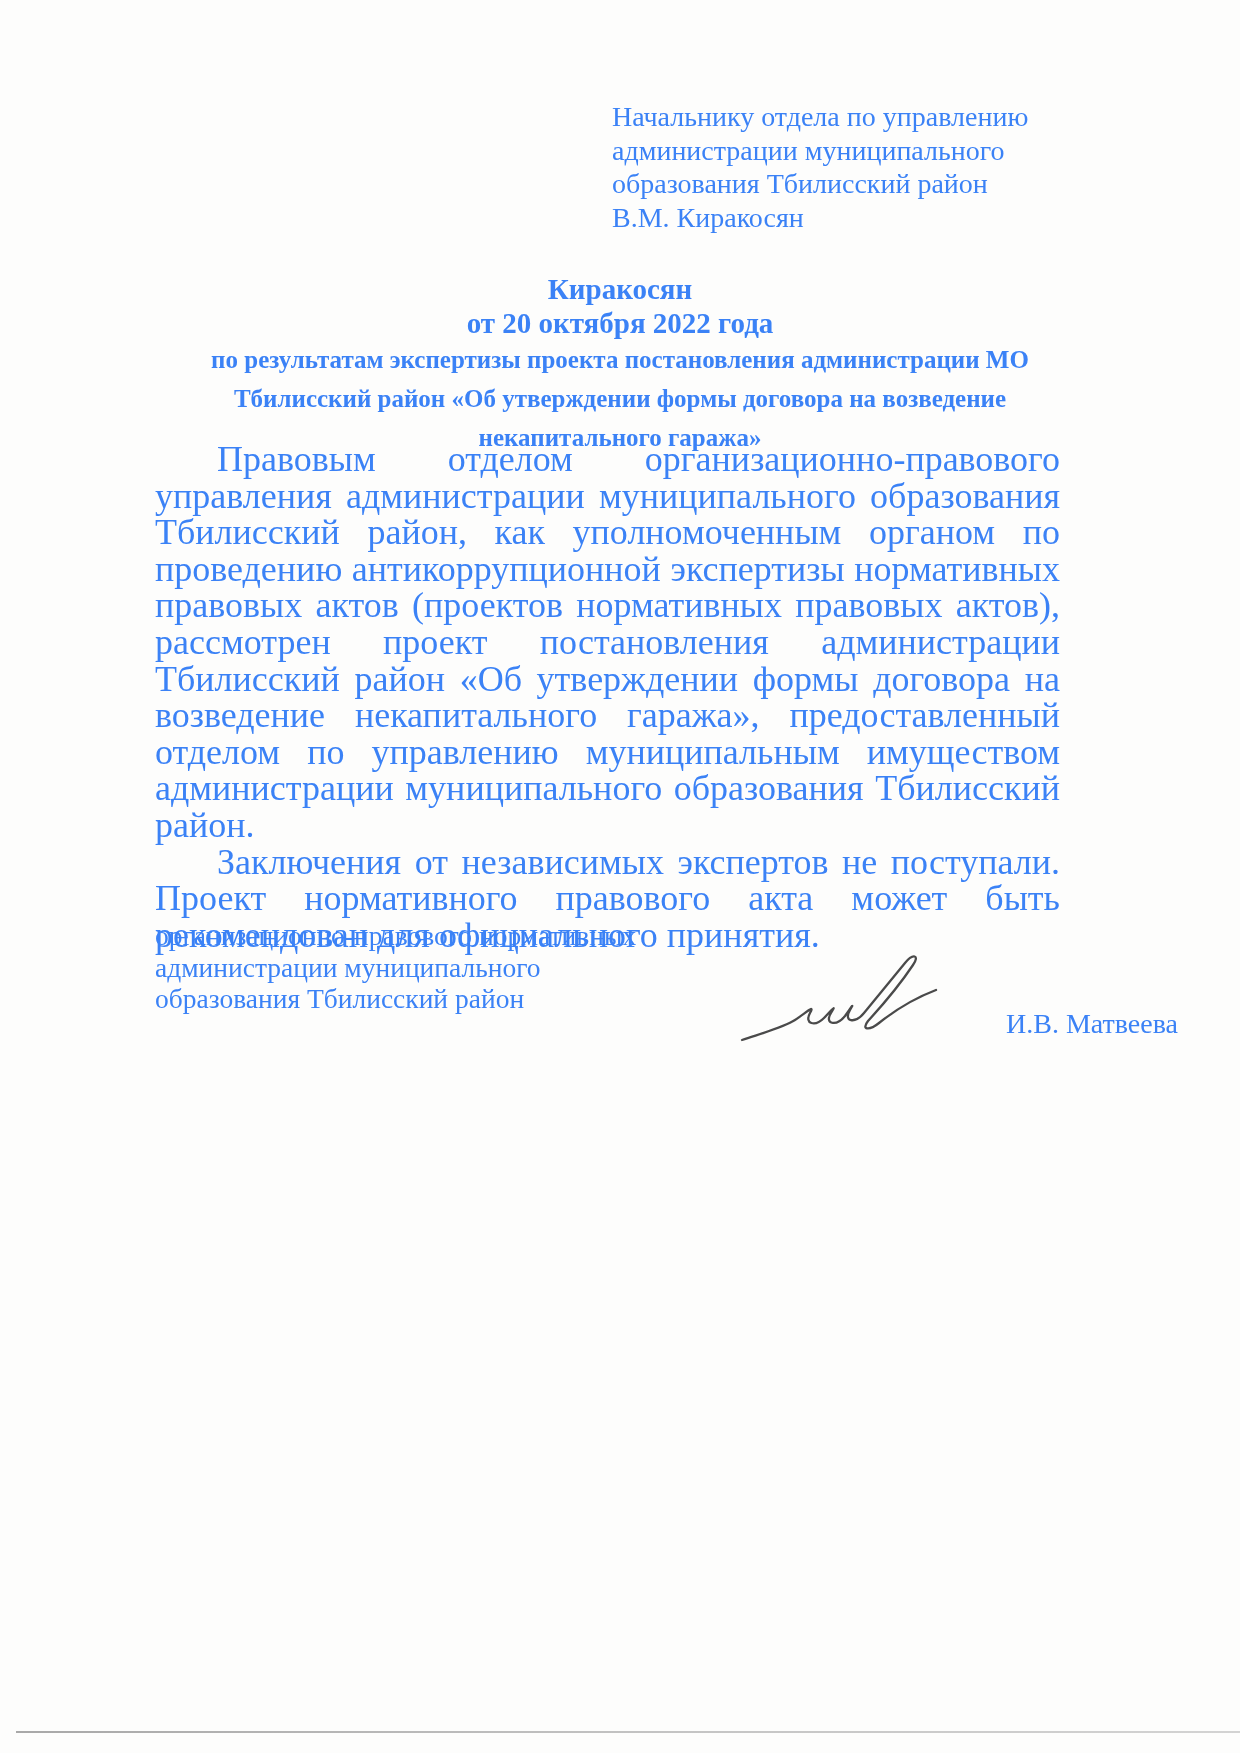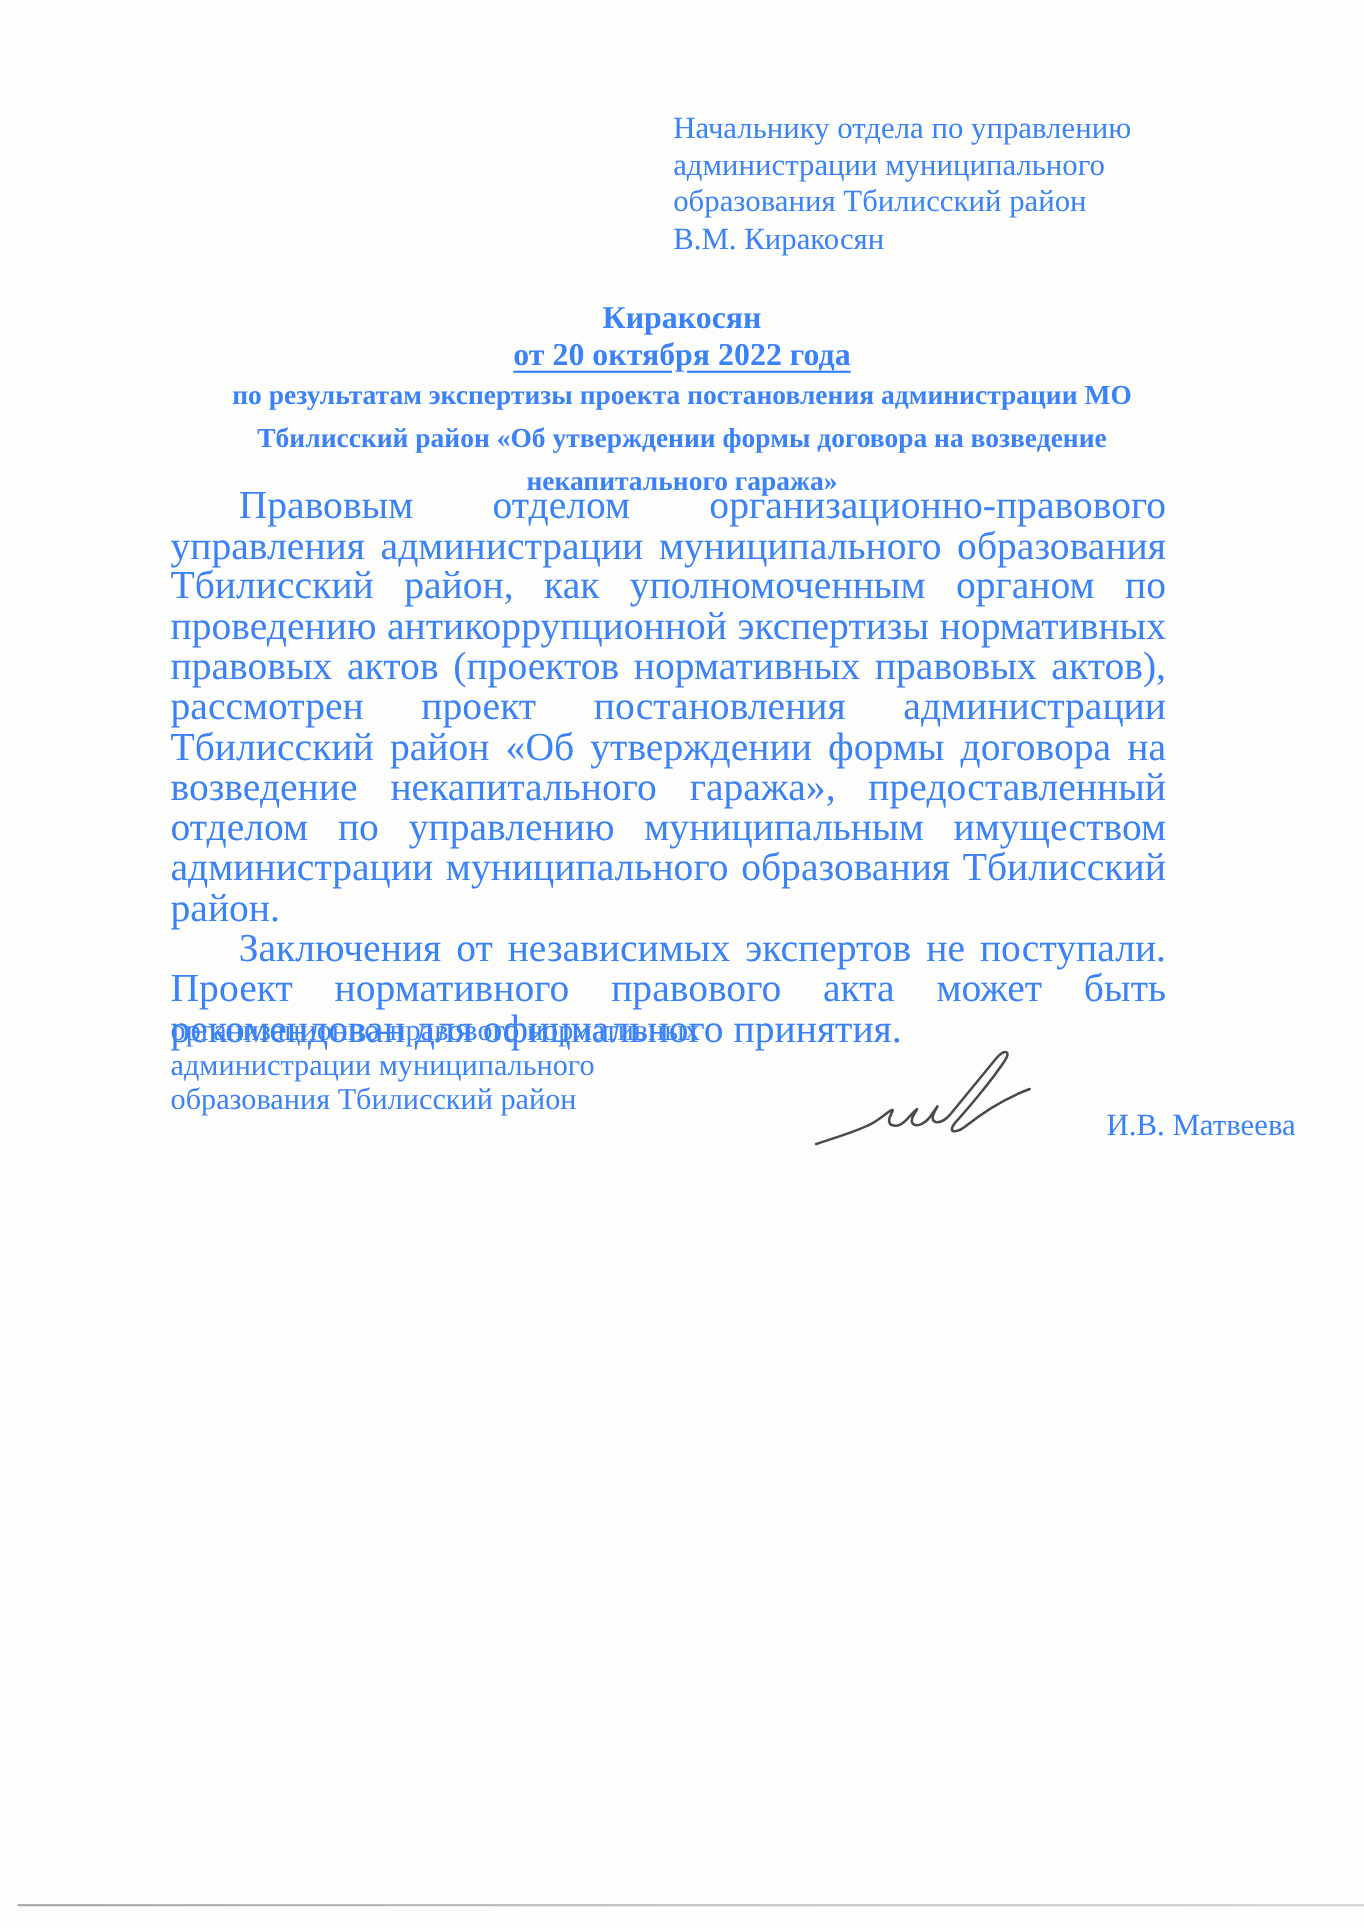--- a/index.html
+++ b/index.html
@@ -33,21 +33,20 @@
     top: 272px;
     width: 910px;
     text-align: center;
     font-weight: bold;
     font-size: 29px;
     line-height: 34px;
   }
   .heading-title { margin: 0; font-size: 29px; }
   .heading-date {
     margin: 0;
-    text-decoration: underline;
     text-underline-offset: 5px;
   }
   .heading-subject {
     margin: 0;
     font-size: 25px;
     line-height: 39px;
   }
   
   .doc-body {
     position: absolute;

